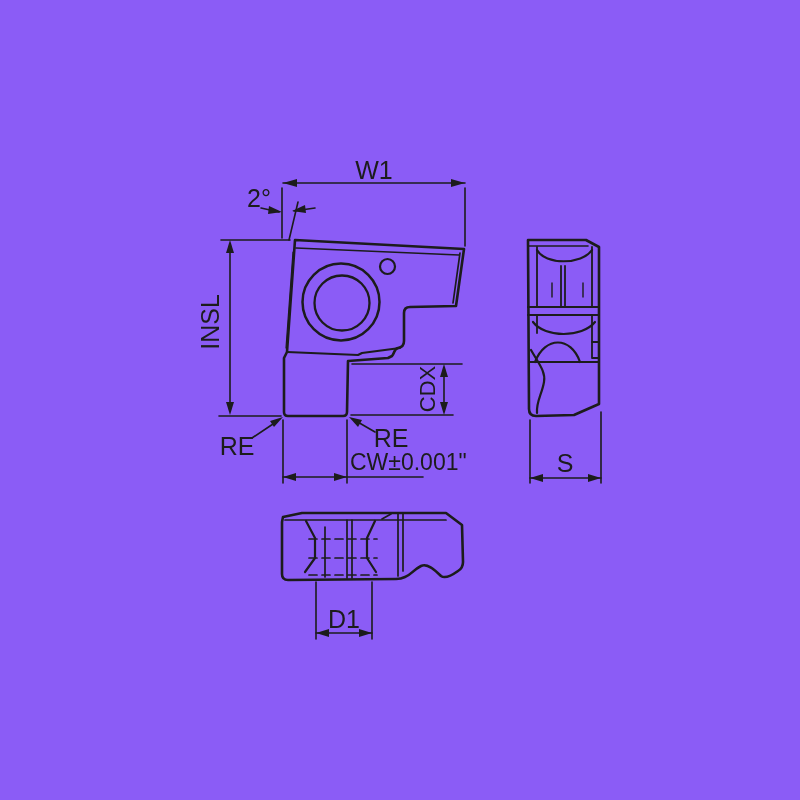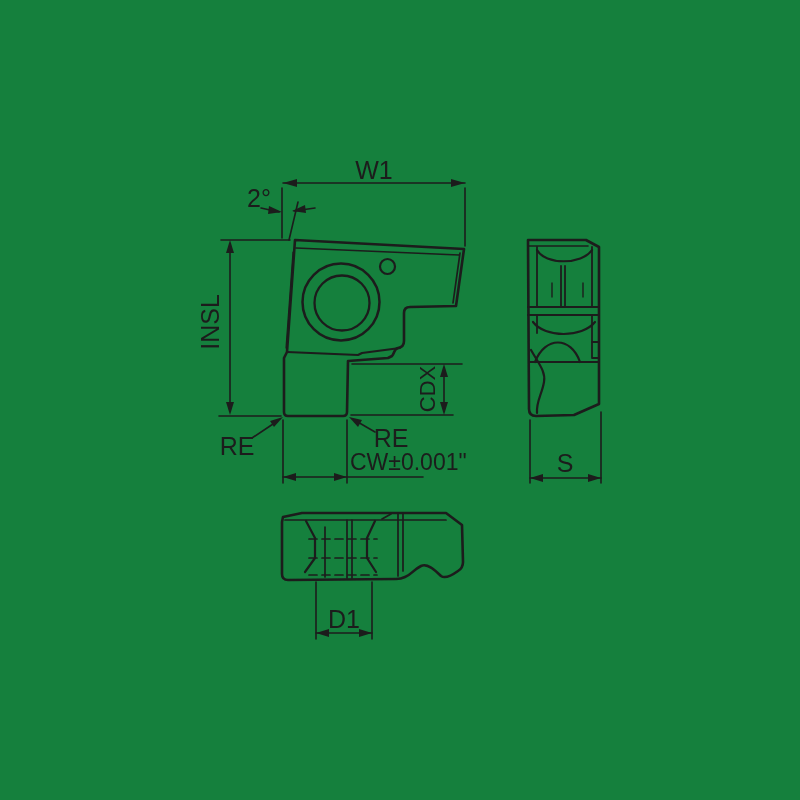--- a/index.html
+++ b/index.html
@@ -8,21 +8,21 @@
     background:#ffffff;
     width:800px;
     height:800px;
     overflow:hidden;
     font-family:"Liberation Sans", sans-serif;
   }
   .stage{
     position:relative;
     width:800px;
     height:800px;
-    background:#15803d;
+    background:#8b5cf6;
   }
   svg text{
     font-family:"Liberation Sans", sans-serif;
     fill:#1c1c1c;
   }
   .lbl{ font-size:25px; }
   .lbl-sm{ font-size:22px; }
   .lbl-cw{ font-size:23px; }
 </style>
 </head>

